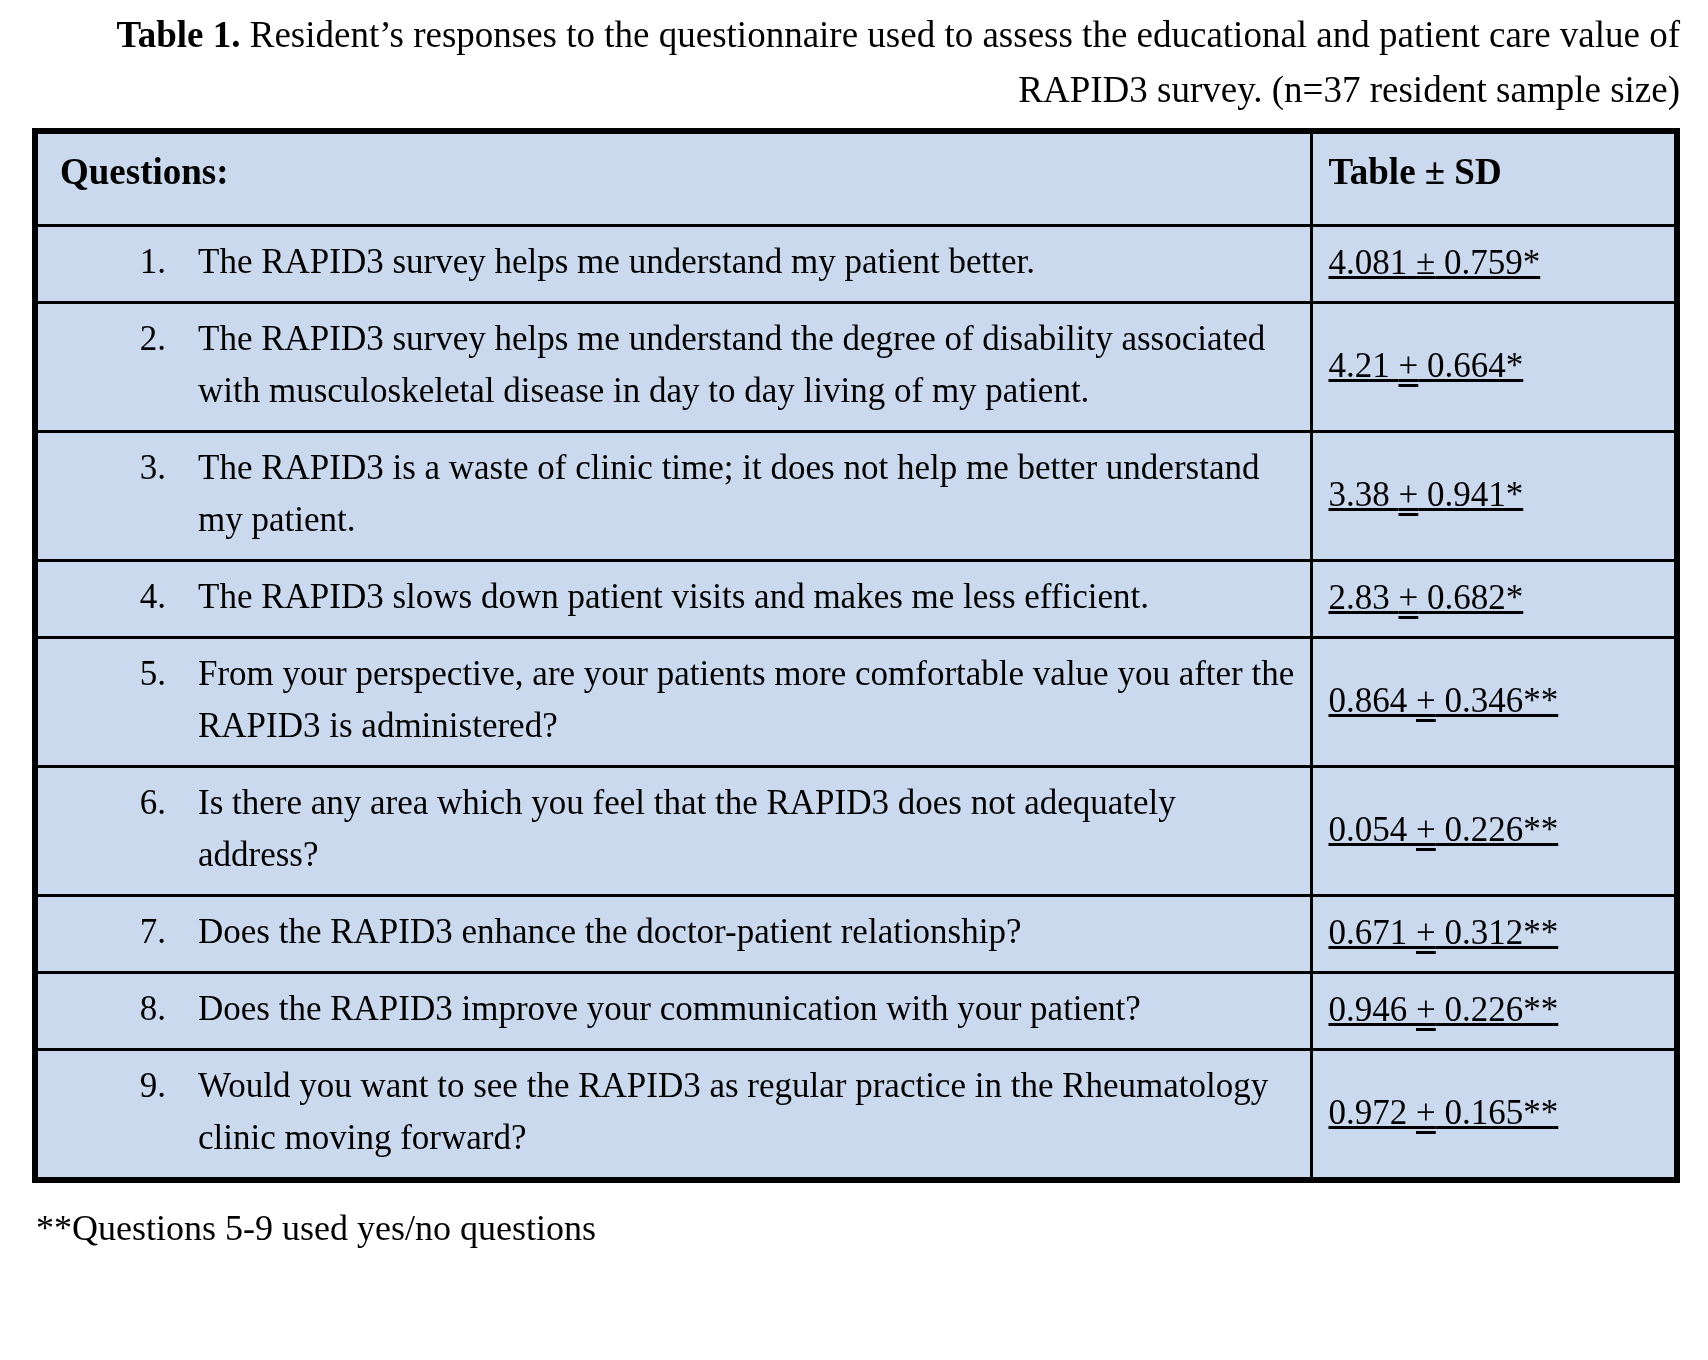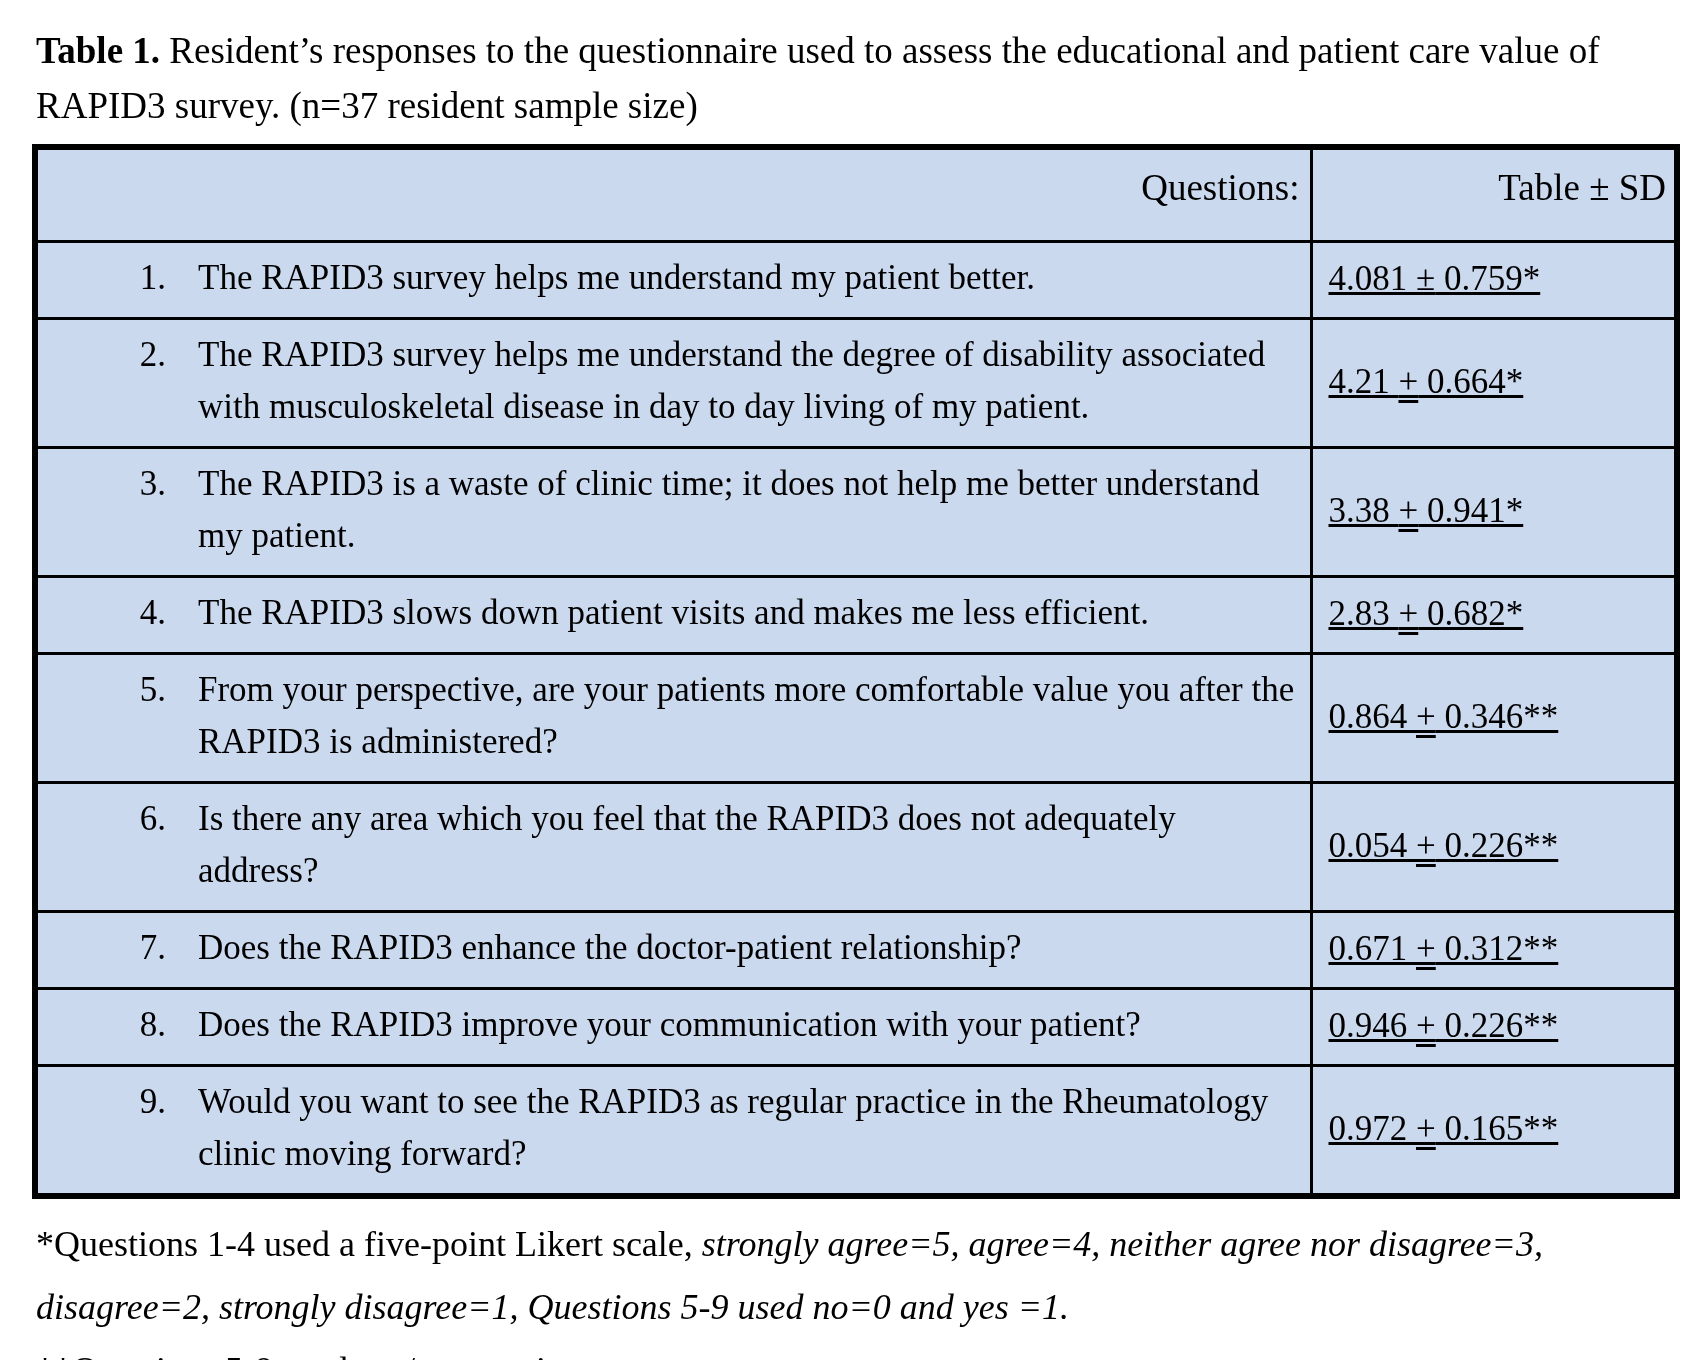--- a/index.html
+++ b/index.html
@@ -14,43 +14,44 @@
     width:1708px;
     height:1360px;
     background:var(--page-bg);
     color:var(--text);
     font-family:"Liberation Serif","DejaVu Serif",serif;
     overflow:hidden;
   }
   .page{padding:8px 28px 0 32px;}
 
   .caption{
-    margin:16px 0 10px 4px;
+    margin:0 0 10px 4px;
     font-size:37px;
     line-height:1.48;
     max-width:1648px;
+    text-align:right;
   }
   .caption b{font-weight:bold;}
 
   table.results{
     border-collapse:collapse;
     width:1648px;
     background:var(--cell-bg);
     border:6px solid var(--border);
     table-layout:fixed;
   }
   th,td{
     border:3px solid var(--border);
     font-size:35px;
     line-height:52px;
     color:var(--text);
   }
   th{
-    text-align:right;
-    font-weight:normal;
+    text-align:left;
+    font-weight:bold;
     vertical-align:top;
   }
   th.q-col{
     width:1276px;
     padding:12px 10px 26px 22px;
     font-size:37px;
   }
   th.m-col{
     padding:12px 8px 26px 16px;
     font-size:37px;
@@ -189,17 +190,16 @@
         <span class="q-num">9.</span>
         <span class="q-text">Would you want to see the RAPID3 as regular practice in the Rheumatology clinic moving forward?</span>
       </div>
     </td>
     <td class="m-cell"><span>0.972 </span><span class="underlined">+</span><span> 0.165**</span></td>
   </tr>
 </tbody>
   </table>
 
   <div class="footnotes">
-    <p><span>*Questions 1-4 used a five-point Likert scale, </span><span class="fn-italic">strongly agree=5, agree=4, neither agree nor disagree=3, disagree=2, strongly disagree=1, Questions 5-9 used no=0 and yes =1.</span></p>
     <p>**Questions 5-9 used yes/no questions</p>
   </div>
 
 </div>
 
 </body></html>

